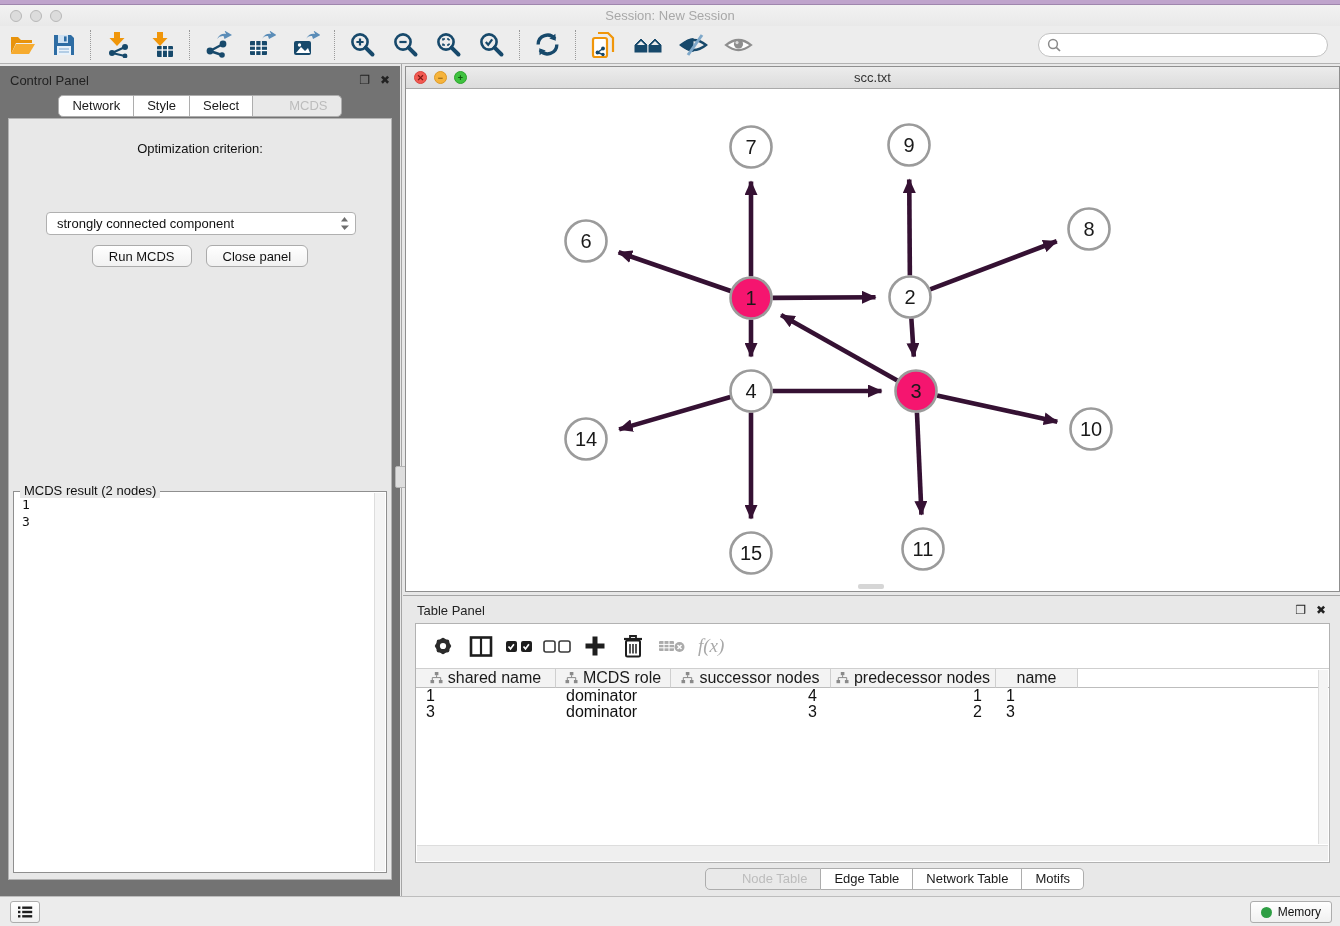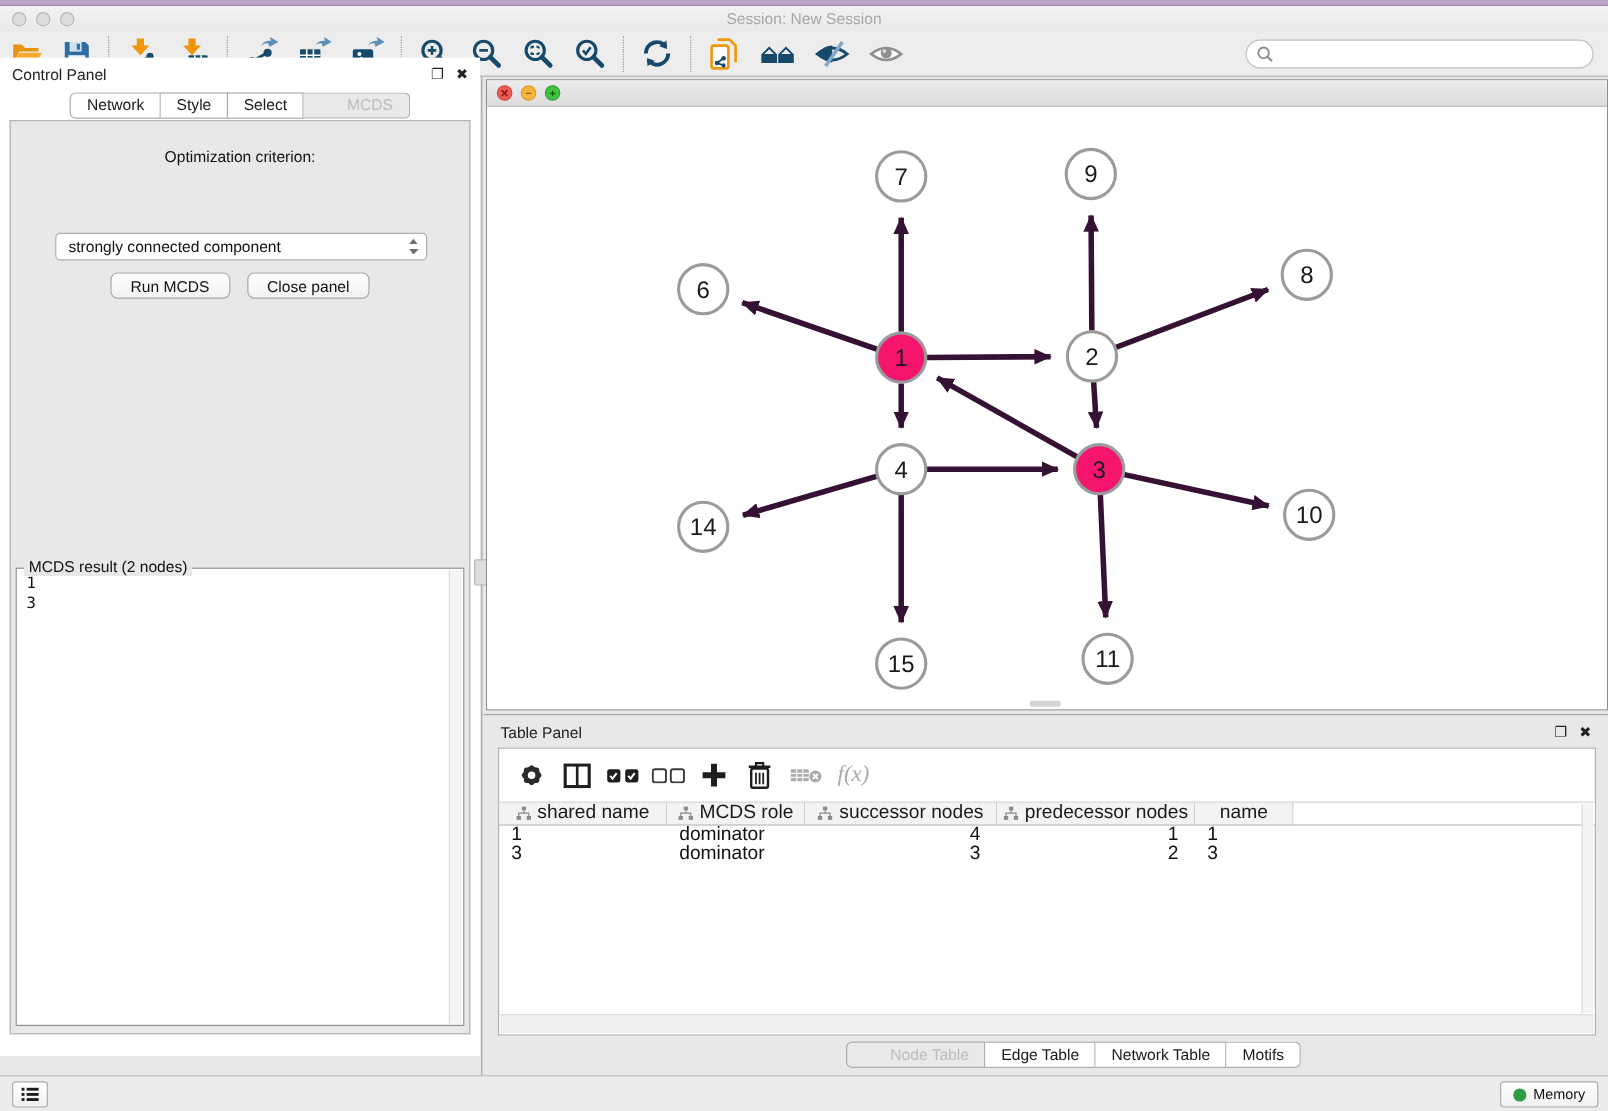--- a/index.html
+++ b/index.html
@@ -13,21 +13,21 @@
   .tl-group { position:absolute; left:10px; top:5px; display:flex; gap:8px; }
   .tl { width:12px; height:12px; border-radius:50%; background:#dcdcdc; border:1px solid #b8b8b8; }
 
   .toolbar { position:absolute; left:0; top:26px; width:1340px; height:38px; background:#ededed; border-bottom:1px solid #b2b2b2; display:flex; align-items:center; }
   .tbico { height:34px; display:flex; align-items:center; justify-content:center; padding:0 8px; cursor:default; }
   .tbsep { width:1px; height:30px; border-left:1px dotted #9a9a9a; margin:0 6px; }
   .searchbox { position:absolute; right:12px; top:7px; width:290px; height:24px; background:#fff; border:1px solid #c2c2c2; border-radius:12px; display:flex; align-items:center; padding-left:8px; }
   .searchbox input { border:none; outline:none; flex:1; font-size:13px; background:transparent; margin-left:5px; }
 
   
-  .ctrl-panel { position:absolute; left:0; top:48px; width:400px; height:832px; background:#ffffff; }
+  .ctrl-panel { position:absolute; left:0; top:66px; width:400px; height:832px; background:#737373; }
   .panel-titlebar { display:flex; align-items:center; height:28px; padding:0 10px; font-size:13px; color:#222; }
   .panel-titlebar .spacer { flex:1; }
   .wbtn { font-size:12px; color:#222; margin-left:10px; cursor:default; }
   .ctrl-tabs { display:flex; justify-content:center; height:22px; margin-top:1px; }
   .seg-tab { font-size:13px; padding:2px 13px; background:#fff; border:1px solid #adadad; border-left:none; color:#1a1a1a; line-height:16px; }
   .seg-tab:first-child { border-left:1px solid #adadad; border-radius:5px 0 0 5px; }
   .seg-tab:last-child { border-radius:0 5px 5px 0; }
   .seg-tab.disabled { background:#e9e9e9; color:#bcbcbc;padding-left:36px; }
   .ctrl-body { position:absolute; left:8px; top:52px; width:384px; height:762px; border:1px solid #b2b2b2; background:#e8e8e8; }
   .opt-label { text-align:center; margin-top:22px; font-size:13px; color:#111; }
@@ -279,20 +279,21 @@
   <div class="vdivider"></div>
   <div class="vdiv-handle"></div>
 
   <div class="net-window">
     <div class="net-titlebar">
       <div class="net-tl">
         <span class="tl-close">✕</span>
         <span class="tl-min">−</span>
         <span class="tl-zoom">+</span>
       </div>
+      <div class="net-title">scc.txt</div>
     </div>
     <div class="net-canvas">
       <svg width="933" height="502" viewBox="0 0 933 502">
           <defs>
             <marker id="arrow" markerUnits="userSpaceOnUse" markerWidth="15" markerHeight="13" refX="13.5" refY="6.5" orient="auto">
               <path d="M0 0 L14.5 6.5 L0 13 Z" fill="#351133"></path>
             </marker>
           </defs>
           <line x1="345" y1="187.5" x2="345" y2="92.5" stroke="#351133" stroke-width="4.6" marker-end="url(#arrow)"></line>
           <line x1="324.6784105824373" y1="201.97981456484197" x2="212.60906208864708" y2="163.26494872153262" stroke="#351133" stroke-width="4.6" marker-end="url(#arrow)"></line>

